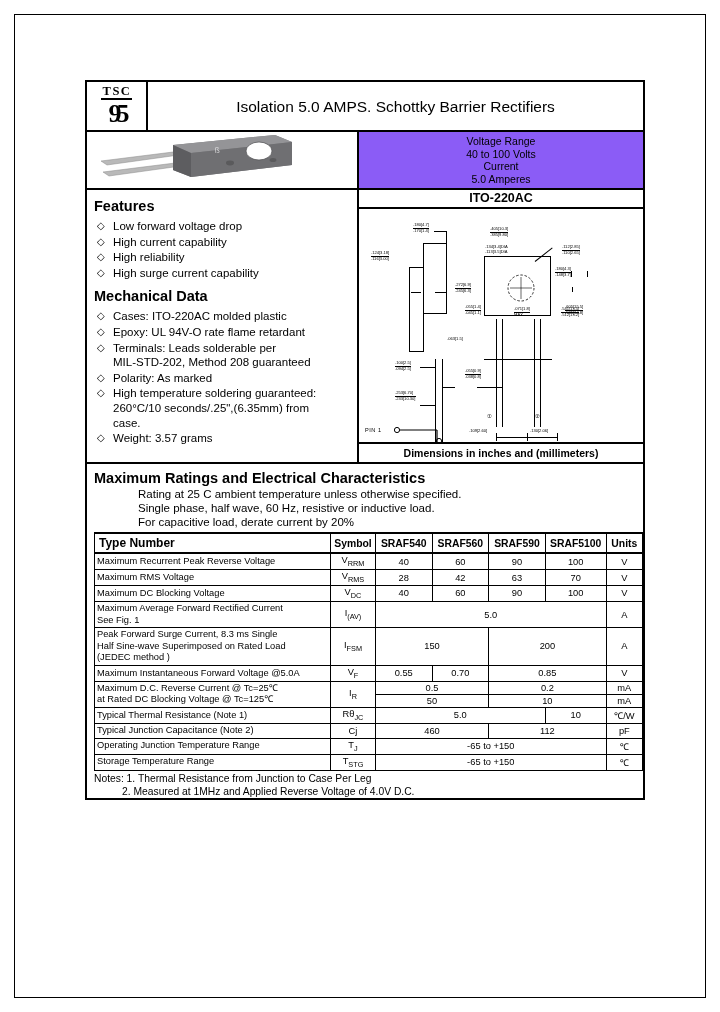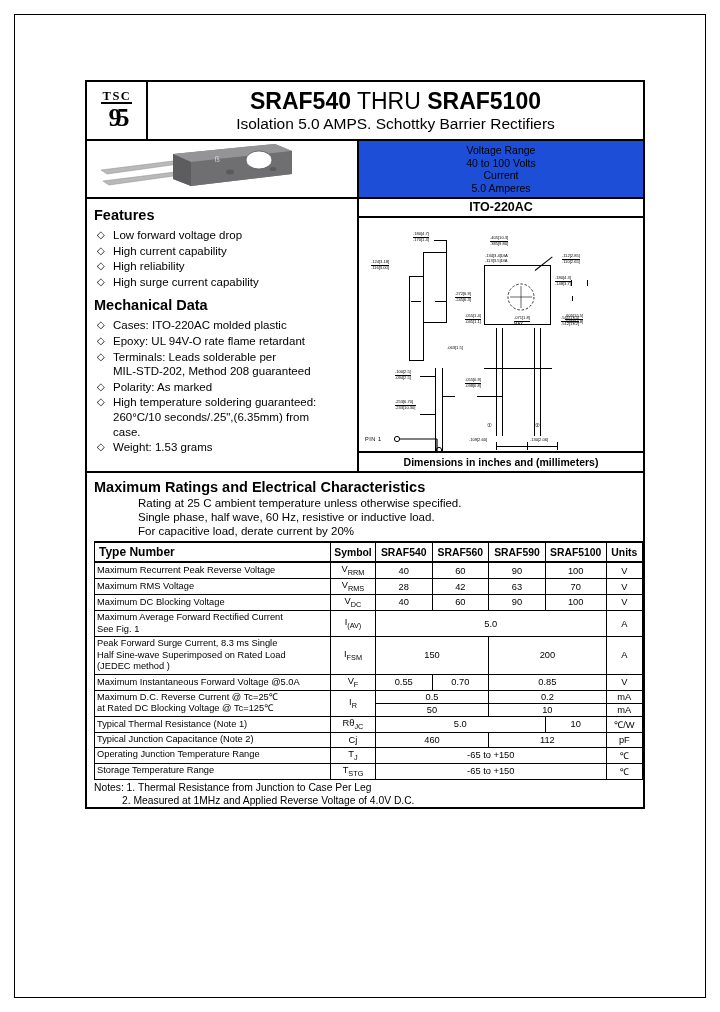--- a/index.html
+++ b/index.html
@@ -2,34 +2,34 @@
 <html><head>
 <meta charset="utf-8">
 <style>
   html,body{margin:0;padding:0;background:#fff;}
   body{width:720px;height:1012px;font-family:"Liberation Sans",sans-serif;color:#000;position:relative;}
   .page{position:absolute;left:0;top:0;width:720px;height:1012px;box-sizing:border-box;}
   .page-border{position:absolute;left:14px;top:14px;width:692px;height:984px;border:1px solid #000;box-sizing:border-box;}
   .sheet{position:absolute;left:85px;top:80px;width:560px;}
 
   
-  .hdr{display:flex;border:2px solid #000;box-sizing:border-box;height:61px;}
+  .hdr{display:flex;border:2px solid #000;box-sizing:border-box;height:52px;}
   .logo-cell{width:61px;border-right:2px solid #000;box-sizing:border-box;display:flex;align-items:center;justify-content:center;}
   .logo{width:48px;height:48px;display:flex;flex-direction:column;align-items:center;justify-content:center;line-height:1;}
   .logo-tsc{font-family:"Liberation Serif",serif;font-weight:bold;font-size:12.5px;letter-spacing:1.5px;border-bottom:2px solid #000;padding:0 1px 0 2px;}
   .logo-mark{font-family:"Liberation Serif",serif;font-weight:bold;font-size:26px;line-height:26px;letter-spacing:-5px;margin-top:1px;}
   .hdr-titles{flex:1;display:flex;flex-direction:column;align-items:center;justify-content:center;}
   .t1{font-size:23px;line-height:25px;font-weight:normal;white-space:nowrap;}
   .t1 b{font-weight:bold;}
   .t2{font-size:15.5px;line-height:19px;white-space:nowrap;}
 
   
   .band{display:flex;border-left:2px solid #000;border-right:2px solid #000;border-bottom:2px solid #000;box-sizing:border-box;height:58px;}
   .photo-cell{width:272px;border-right:2px solid #000;box-sizing:border-box;position:relative;overflow:hidden;background:#fff;}
-  .vbox{flex:1;background:#1d4ed8;display:flex;flex-direction:column;align-items:center;justify-content:center;box-sizing:border-box;}
+  .vbox{flex:1;background:#8b5cf6;display:flex;flex-direction:column;align-items:center;justify-content:center;box-sizing:border-box;}
   .vbox div{font-size:10.5px;line-height:12.5px;}
 
   
   .body2{display:flex;border-left:2px solid #000;border-right:2px solid #000;border-bottom:2px solid #000;box-sizing:border-box;}
   .leftcol{width:272px;border-right:2px solid #000;box-sizing:border-box;padding:6px 6px 8px 7px;}
   .rightcol{flex:1;box-sizing:border-box;display:flex;flex-direction:column;}
 
   .sec-h{font-size:14.5px;font-weight:bold;margin:2px 0 5px 0;}
   ul.feat{list-style:none;margin:0 0 8px 0;padding:0;}
   ul.feat li{display:flex;font-size:11.5px;line-height:14.6px;margin-bottom:1px;}
@@ -71,21 +71,20 @@
   <div class="sheet">
 
     <div class="hdr">
       <div class="logo-cell">
         <div class="logo">
           <div class="logo-tsc">TSC</div>
           <div class="logo-mark">95</div>
         </div>
       </div>
       <div class="hdr-titles">
-        <div class="t1"><b>SRAF540</b><span> THRU </span><b>SRAF5100</b></div>
         <div class="t2">Isolation 5.0 AMPS. Schottky Barrier Rectifiers</div>
       </div>
     </div>
 
     <div class="band">
       <div class="photo-cell">
         <svg width="272" height="54" viewBox="0 0 272 54">
           <g>
             <path d="M14 29 L86 20 L92 23 L20 33 Z" fill="#b9b9b9" stroke="#8a8a8a" stroke-width="0.5"></path>
             <path d="M16 40 L88 31 L94 34 L22 44 Z" fill="#b9b9b9" stroke="#8a8a8a" stroke-width="0.5"></path>
@@ -151,21 +150,21 @@
               <span class="ftxt">Polarity: As marked</span>
             </li>
           <li>
               <span class="dia">◇</span>
               <span class="ftxt" style="white-space:pre-line">High temperature soldering guaranteed:
 260°C/10 seconds/.25",(6.35mm) from
 case.</span>
             </li>
           <li>
               <span class="dia">◇</span>
-              <span class="ftxt">Weight: 1.53 grams</span>
+              <span class="ftxt">Weight: 3.57 grams</span>
             </li>
         </ul>
       </div>
 
       <div class="rightcol">
         <div class="pkg-title">ITO-220AC</div>
         <div class="draw">
 
           <div class="ln" style="left:50px;top:58px;width:1px;height:84px;"></div>
           <div class="ln" style="left:64px;top:58px;width:1px;height:84px;"></div>

